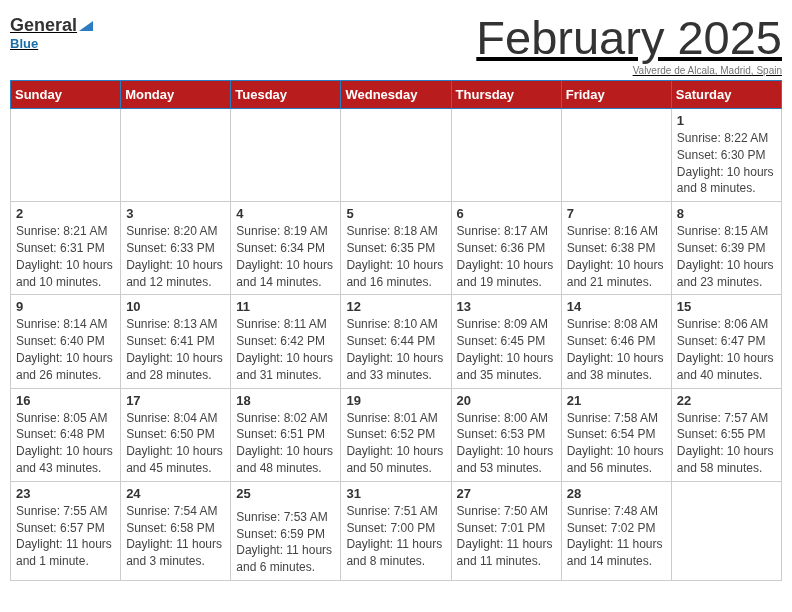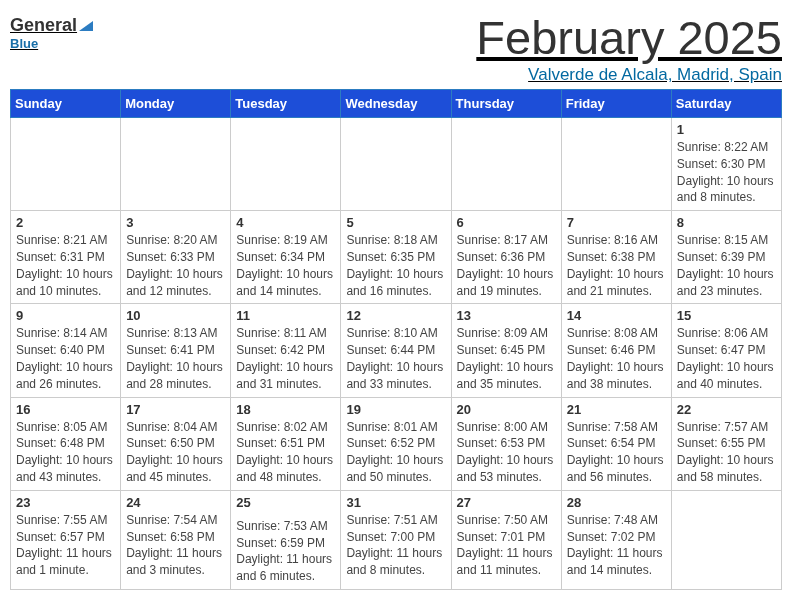--- a/index.html
+++ b/index.html
@@ -46,30 +46,30 @@
     }
     .title-area {
       text-align: right;
     }
     .month-title {
       font-size: 47px;
       color: #333;
       font-weight: normal;
     }
     .subtitle {
-      font-size: 17px;
-      color: #0369a1;
+      font-size: 10px;
+      color: #737373;
     }
     .calendar {
       width: 100%;
       border-collapse: collapse;
       border: 1px solid #ccc;
     }
     .calendar th {
-      background-color: #1d4ed8;
+      background-color: #b91c1c;
       color: #fff;
       padding: 6px 4px;
       font-size: 13px;
       text-align: left;
       border: 1px solid #2c7cc1;
     }
     .calendar td {
       vertical-align: top;
       border: 1px solid #ccc;
       padding: 4px 5px;

